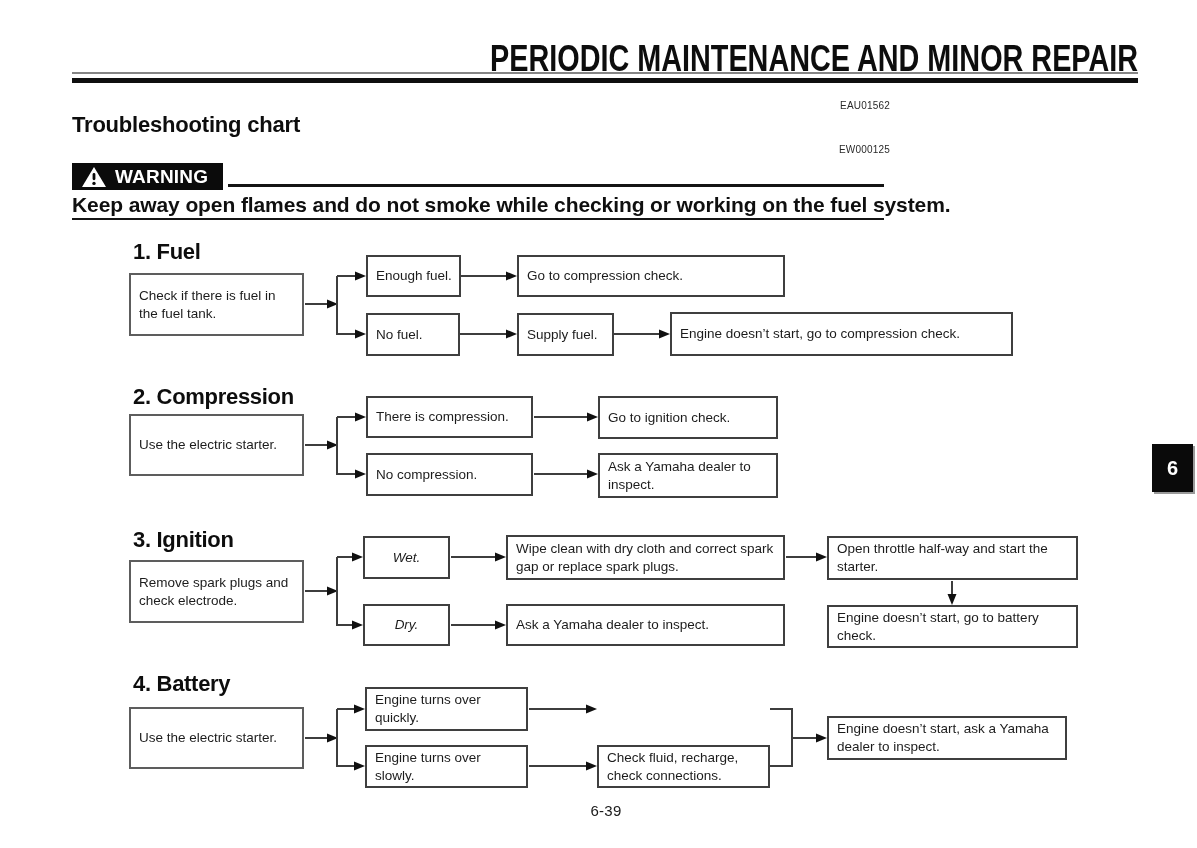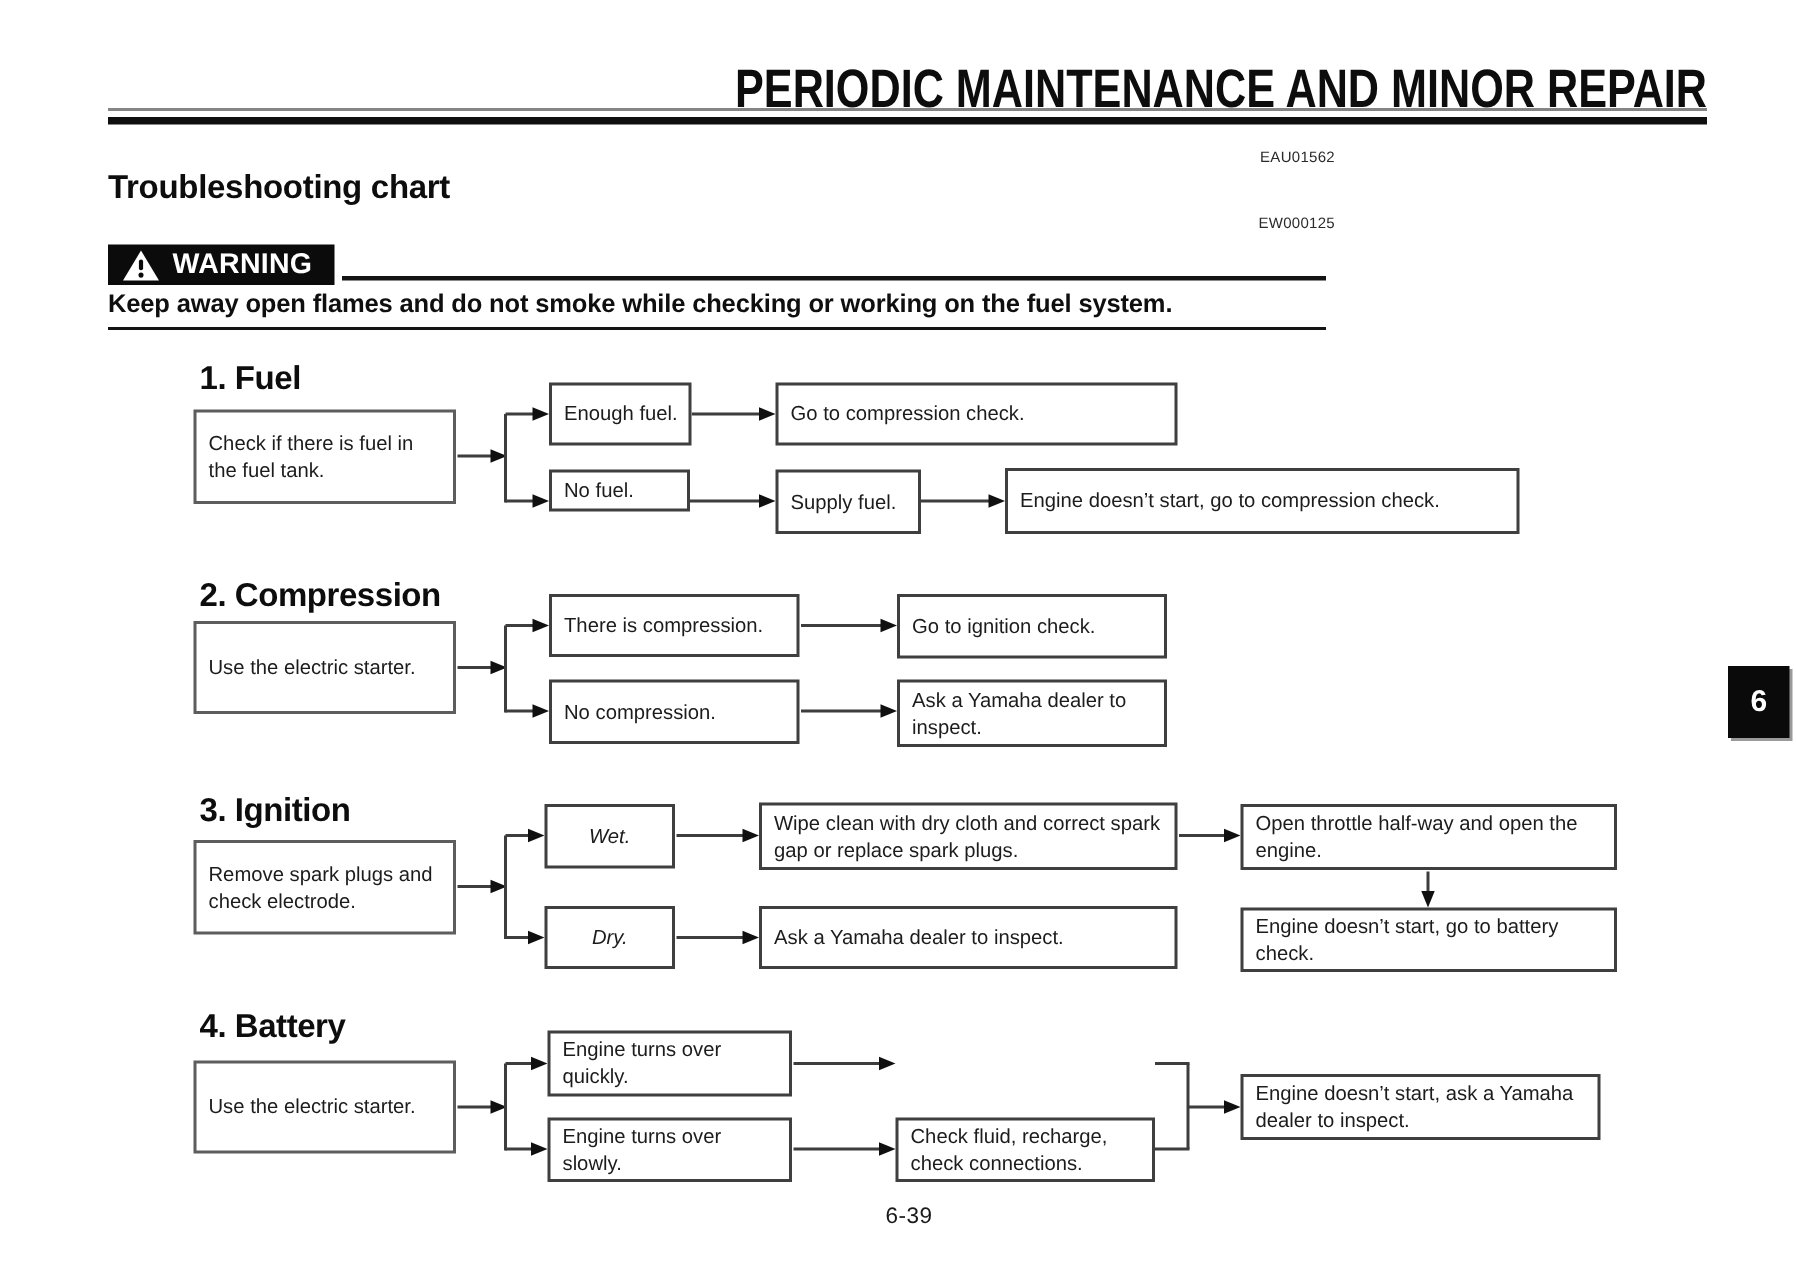--- a/index.html
+++ b/index.html
@@ -22,21 +22,21 @@
   .doc-title { position:absolute; left:72px; top:112px; font-size:22px; font-weight:bold;
                letter-spacing:-0.2px; color:#0d0d0d; }
 
   
   .warning-box { position:absolute; left:72px; top:163px; width:151px; height:27px;
                  background:#0b0b0b; display:flex; align-items:center; padding-left:9px; }
   .warning-box svg { display:block; }
   .warning-word { color:#ffffff; font-size:19px; font-weight:bold; margin-left:8px;
                   letter-spacing:0.2px; line-height:1; }
   .warning-rule { position:absolute; left:228px; top:184px; width:656px; height:3px; background:#141414; }
-  .warning-text { position:absolute; left:72px; top:193px; font-size:17px; font-weight:bold;
+  .warning-text { position:absolute; left:72px; top:193px; font-size:21px; font-weight:bold;
                   letter-spacing:-0.1px; color:#0f0f0f; white-space:nowrap; }
   .warning-underline { position:absolute; left:72px; top:218px; width:812px; height:2px; background:#141414; }
 
   
   .chapter-tab { position:absolute; left:1152px; top:444px; width:41px; height:48px; background:#0a0a0a;
                  color:#fff; font-size:20px; font-weight:bold; display:flex; align-items:center;
                  justify-content:center; box-shadow:2px 2px 0 #9a9a9a; }
 
   
   .connectors { position:absolute; left:0; top:0; pointer-events:none; }
@@ -141,36 +141,36 @@
     <line x1="792" y1="709" x2="792" y2="766"></line>
     <line x1="770" y1="766" x2="793" y2="766"></line>
     <line x1="792" y1="738" x2="818" y2="738"></line>
       <polygon points="827,738 816,733.5 816,742.5"></polygon>
   </svg>
 
   <div class="fc-heading" style="left:133px;top:241px">1. Fuel</div>
   <div class="fc-box src" style="left:129px;top:273px;width:175px;height:63px">Check if there is fuel in the fuel tank.</div>
   <div class="fc-box nw" style="left:366px;top:255px;width:95px;height:42px">Enough fuel.</div>
   <div class="fc-box nw" style="left:517px;top:255px;width:268px;height:42px">Go to compression check.</div>
-  <div class="fc-box nw" style="left:366px;top:313px;width:94px;height:28px">No fuel.</div>
+  <div class="fc-box nw" style="left:366px;top:313px;width:94px;height:43px">No fuel.</div>
   <div class="fc-box nw" style="left:517px;top:313px;width:97px;height:43px">Supply fuel.</div>
   <div class="fc-box nw" style="left:670px;top:312px;width:343px;height:44px">Engine doesn’t start, go to compression check.</div>
 
   <div class="fc-heading" style="left:133px;top:386px">2. Compression</div>
   <div class="fc-box src nw" style="left:129px;top:414px;width:175px;height:62px">Use the electric starter.</div>
   <div class="fc-box nw" style="left:366px;top:396px;width:167px;height:42px">There is compression.</div>
   <div class="fc-box nw" style="left:598px;top:396px;width:180px;height:43px">Go to ignition check.</div>
   <div class="fc-box nw" style="left:366px;top:453px;width:167px;height:43px">No compression.</div>
   <div class="fc-box" style="left:598px;top:453px;width:180px;height:45px">Ask a Yamaha dealer to inspect.</div>
 
   <div class="fc-heading" style="left:133px;top:529px">3. Ignition</div>
   <div class="fc-box src" style="left:129px;top:560px;width:175px;height:63px">Remove spark plugs and check electrode.</div>
   <div class="fc-box center" style="left:363px;top:536px;width:87px;height:43px">Wet.</div>
   <div class="fc-box" style="left:506px;top:535px;width:279px;height:45px">Wipe clean with dry cloth and correct spark gap or replace spark plugs.</div>
-  <div class="fc-box" style="left:827px;top:536px;width:251px;height:44px">Open throttle half-way and open the engine.</div>
+  <div class="fc-box" style="left:827px;top:536px;width:251px;height:44px">Open throttle half-way and start the starter.</div>
   <div class="fc-box center" style="left:363px;top:604px;width:87px;height:42px">Dry.</div>
   <div class="fc-box nw" style="left:506px;top:604px;width:279px;height:42px">Ask a Yamaha dealer to inspect.</div>
   <div class="fc-box" style="left:827px;top:605px;width:251px;height:43px">Engine doesn’t start, go to battery check.</div>
 
   <div class="fc-heading" style="left:133px;top:673px">4. Battery</div>
   <div class="fc-box src nw" style="left:129px;top:707px;width:175px;height:62px">Use the electric starter.</div>
   <div class="fc-box" style="left:365px;top:687px;width:163px;height:44px">Engine turns over quickly.</div>
   <div class="fc-box" style="left:365px;top:745px;width:163px;height:43px">Engine turns over slowly.</div>
   <div class="fc-box" style="left:597px;top:745px;width:173px;height:43px">Check fluid, recharge, check connections.</div>
   <div class="fc-box" style="left:827px;top:716px;width:240px;height:44px">Engine doesn’t start, ask a Yamaha dealer to inspect.</div>

